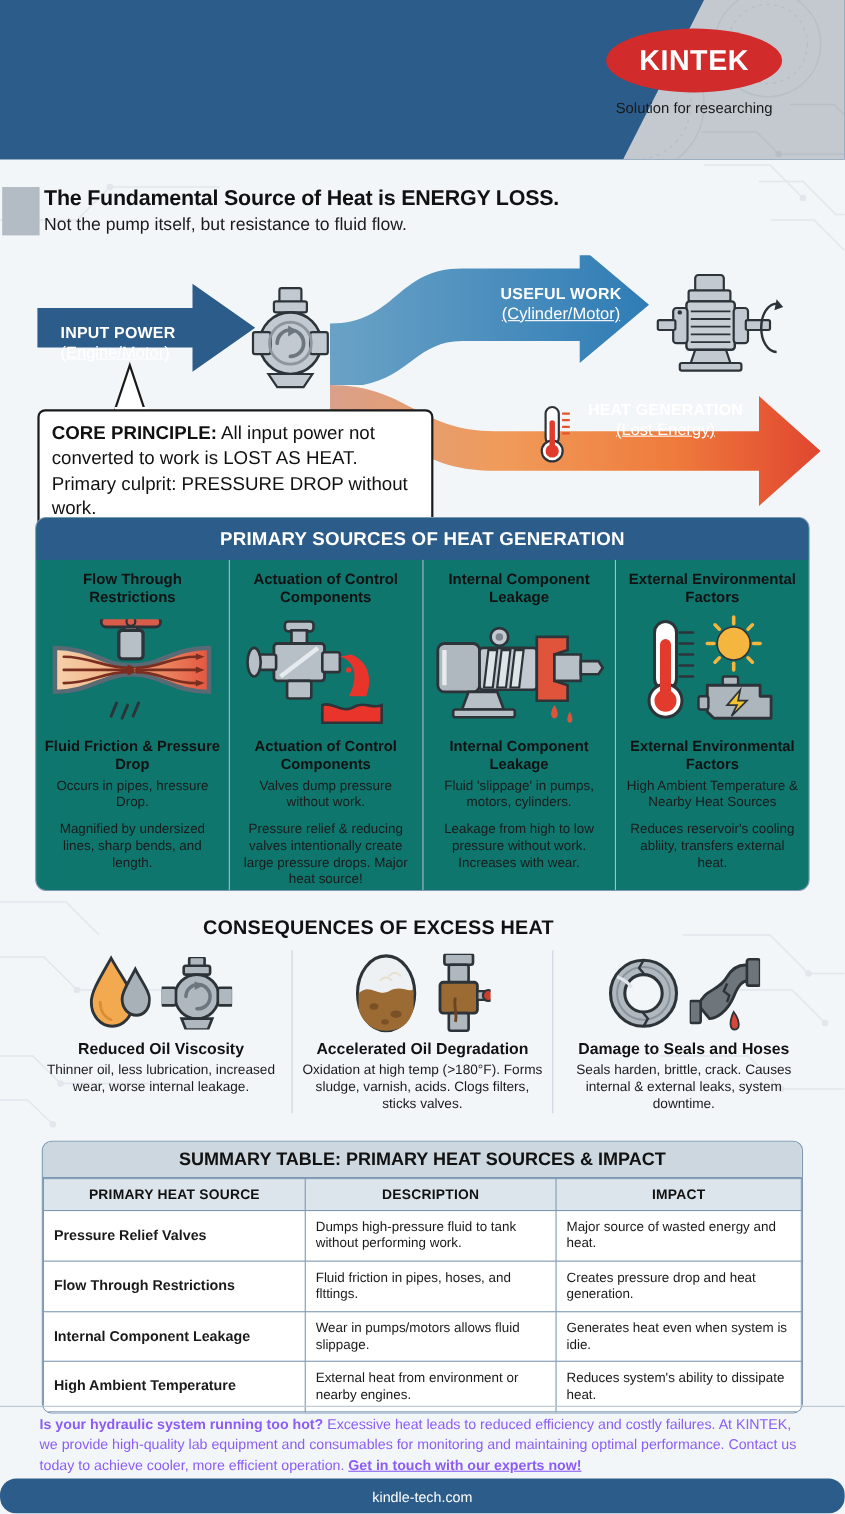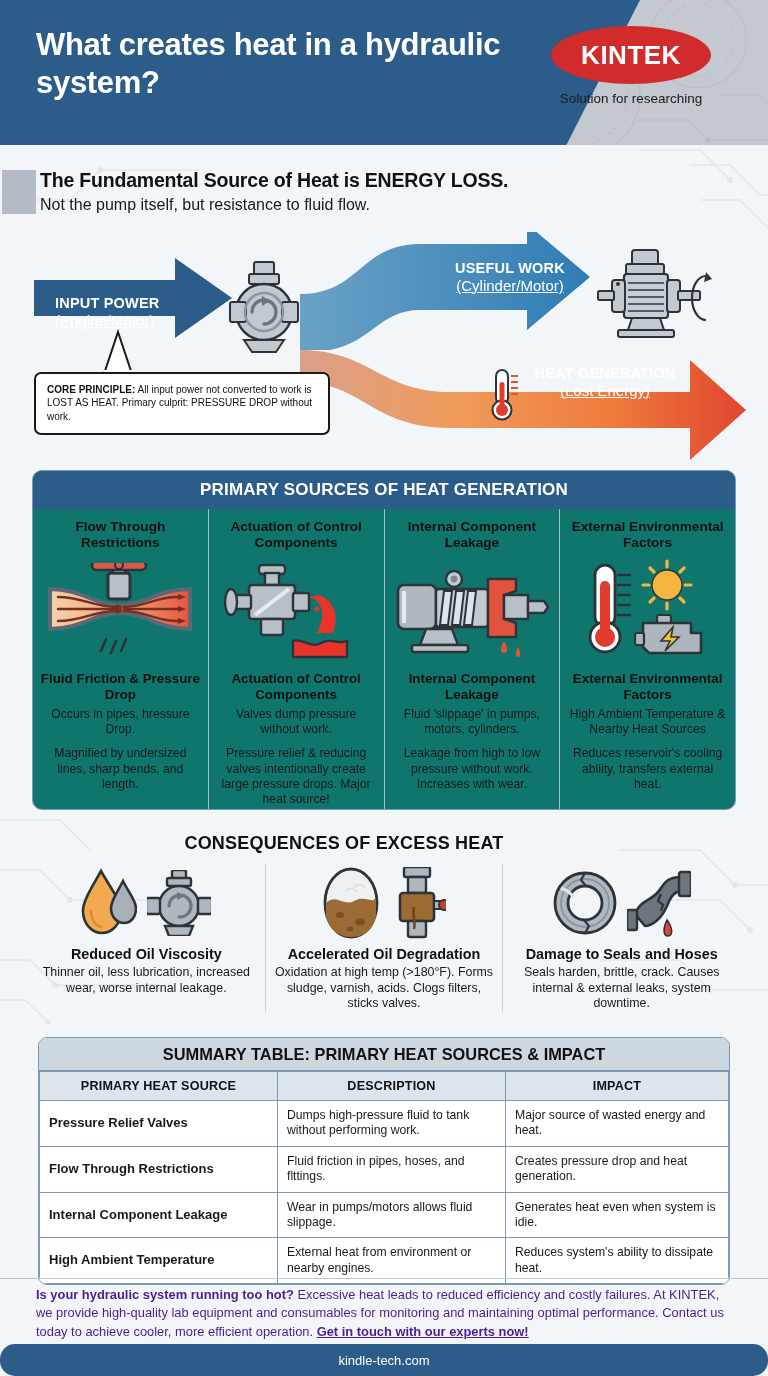--- a/index.html
+++ b/index.html
@@ -46,23 +46,23 @@
   .flow { position: absolute; left: 0; top: 232px; width: 768px; height: 230px; z-index: 3; }
   .flow svg { position: absolute; left: 0; top: 0; }
   .lbl { position: absolute; color: #fff; text-align: center; line-height: 1.16; }
   .lbl .b { font-weight: bold; font-size: 14.5px; letter-spacing: .2px; display:block; }
   .lbl .s { font-size: 15px; display: block; text-decoration: underline; }
   .lbl-input { left: 55px; top: 63px; width: 130px; text-align: left; }
   .lbl-useful { left: 430px; top: 28px; width: 160px; }
   .lbl-heat { left: 520px; top: 133px; width: 170px; }
 
   .core-box {
-    position: absolute; left: 34px; top: 140px; width: 296px;
+    position: absolute; left: 34px; top: 140px; width: 360px;
     background: #fff; border: 2px solid #1a1a1a; border-radius: 7px;
-    padding: 9px 11px 10px 11px; font-size: 10px; line-height: 1.34; color: #111;
+    padding: 9px 11px 10px 11px; font-size: 17px; line-height: 1.34; color: #111;
     z-index: 4;
   }
   .core-box b { font-weight: bold; }
 
   
   .panel {
     position: absolute; left: 32px; top: 470px; width: 704px; height: 340px;
     border: 1.5px solid #7d98b3; border-radius: 10px; background: #0f766e;
     z-index: 3; overflow: hidden;
   }
@@ -108,21 +108,21 @@
     background: #dde5ec; font-size: 12.6px; font-weight: bold; color: #111;
     padding: 7px 6px; text-align: center; letter-spacing: .2px;
   }
   td { padding: 7px 9px; font-size: 12.2px; color: #1a1a1a; line-height: 1.26; background: #fff; }
   td.src { font-weight: bold; font-size: 13px; width: 238px; }
   td.desc { width: 228px; }
 
   
   .cta {
     position: absolute; left: 0; top: 1286px; width: 764px; padding: 0 36px;
-    font-size: 12.9px; line-height: 1.42; color: #4c1d95; z-index: 3;
+    font-size: 12.9px; line-height: 1.42; color: #8b5cf6; z-index: 3;
   }
   .cta b { font-weight: bold; }
   .cta u { text-decoration: underline; font-weight: bold; }
   .footbar {
     position: absolute; left: 0; bottom: 0; width: 768px; height: 32px; background: #2b5c8a;
     display: flex; align-items: center; justify-content: center; z-index: 4; border-radius: 15px;
   }
   .footbar span { color: #fff; font-size: 13px; }
   .cta-divider { position:absolute; left:0; top:1278px; width:768px; height:1px; background:#b9c6d2; z-index:3;}
 </style>
@@ -170,21 +170,20 @@
         <path d="M150 120 L200 120 L220 140 L280 140"></path>
         <path d="M230 95 L270 95 L280 105"></path>
       </g>
       <g fill="#a9b2ba">
           <circle cx="55" cy="20" r="3.5"></circle>
           <circle cx="45" cy="55" r="3"></circle>
           <circle cx="220" cy="140" r="3"></circle>
         </g>
     </svg>
     <div class="header-blue"></div>
-    <div class="header-title">What creates heat in a hydraulic system?</div>
     <div class="logo-wrap">
       <div class="logo-ellipse">
         <span class="logo-text">KINTEK</span>
       </div>
       <div class="logo-tag">Solution for researching</div>
     </div>
   </div>
 
   <div class="subhead">
     <div class="accent-square"></div>

